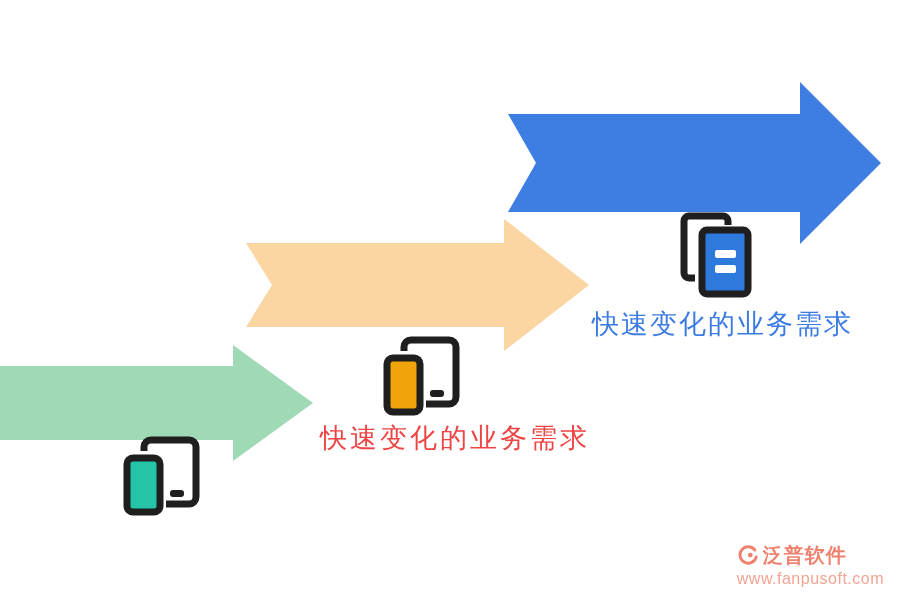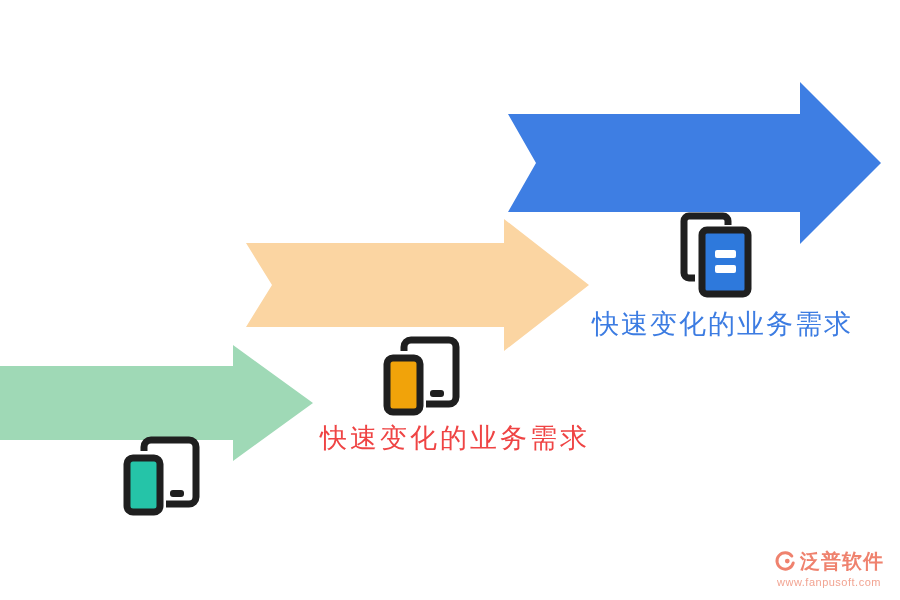--- a/index.html
+++ b/index.html
@@ -25,29 +25,29 @@
     font-size:27px;
     letter-spacing:4px;
     z-index:3;
   }
   .label-green{left:56px;top:518px;color:#cdebd8;}
   .label-orange{left:320px;top:420px;color:#ef4444;letter-spacing:3px;}
   .label-blue{left:592px;top:306px;color:#3c7ce2;letter-spacing:2px;font-weight:500;}
   .logo{
     position:absolute;
     right:16px;bottom:12px;
-    display:flex;flex-direction:column;align-items:center;
+    display:flex;flex-direction:column;align-items:flex-start;
     z-index:4;
   }
   .logo-row{display:flex;align-items:center;gap:4px;}
   .logo-name{
     color:#ef826e;font-size:20px;font-weight:bold;letter-spacing:1px;
   }
   .logo-site{
-    color:#f2a492;font-size:11px;margin-top:1px;letter-spacing:.5px;
+    color:#f2a492;font-size:16px;margin-top:1px;letter-spacing:.5px;
   }
 </style>
 </head>
 <body>
 
 <div class="canvas">
 
   <svg class="arrow arrow-green" width="315" height="122" viewBox="0 0 315 122">
     <polygon points="0,24 233,24 233,3 313,61 233,119 233,98 0,98" fill="#9fd9b6"></polygon>
   </svg>

